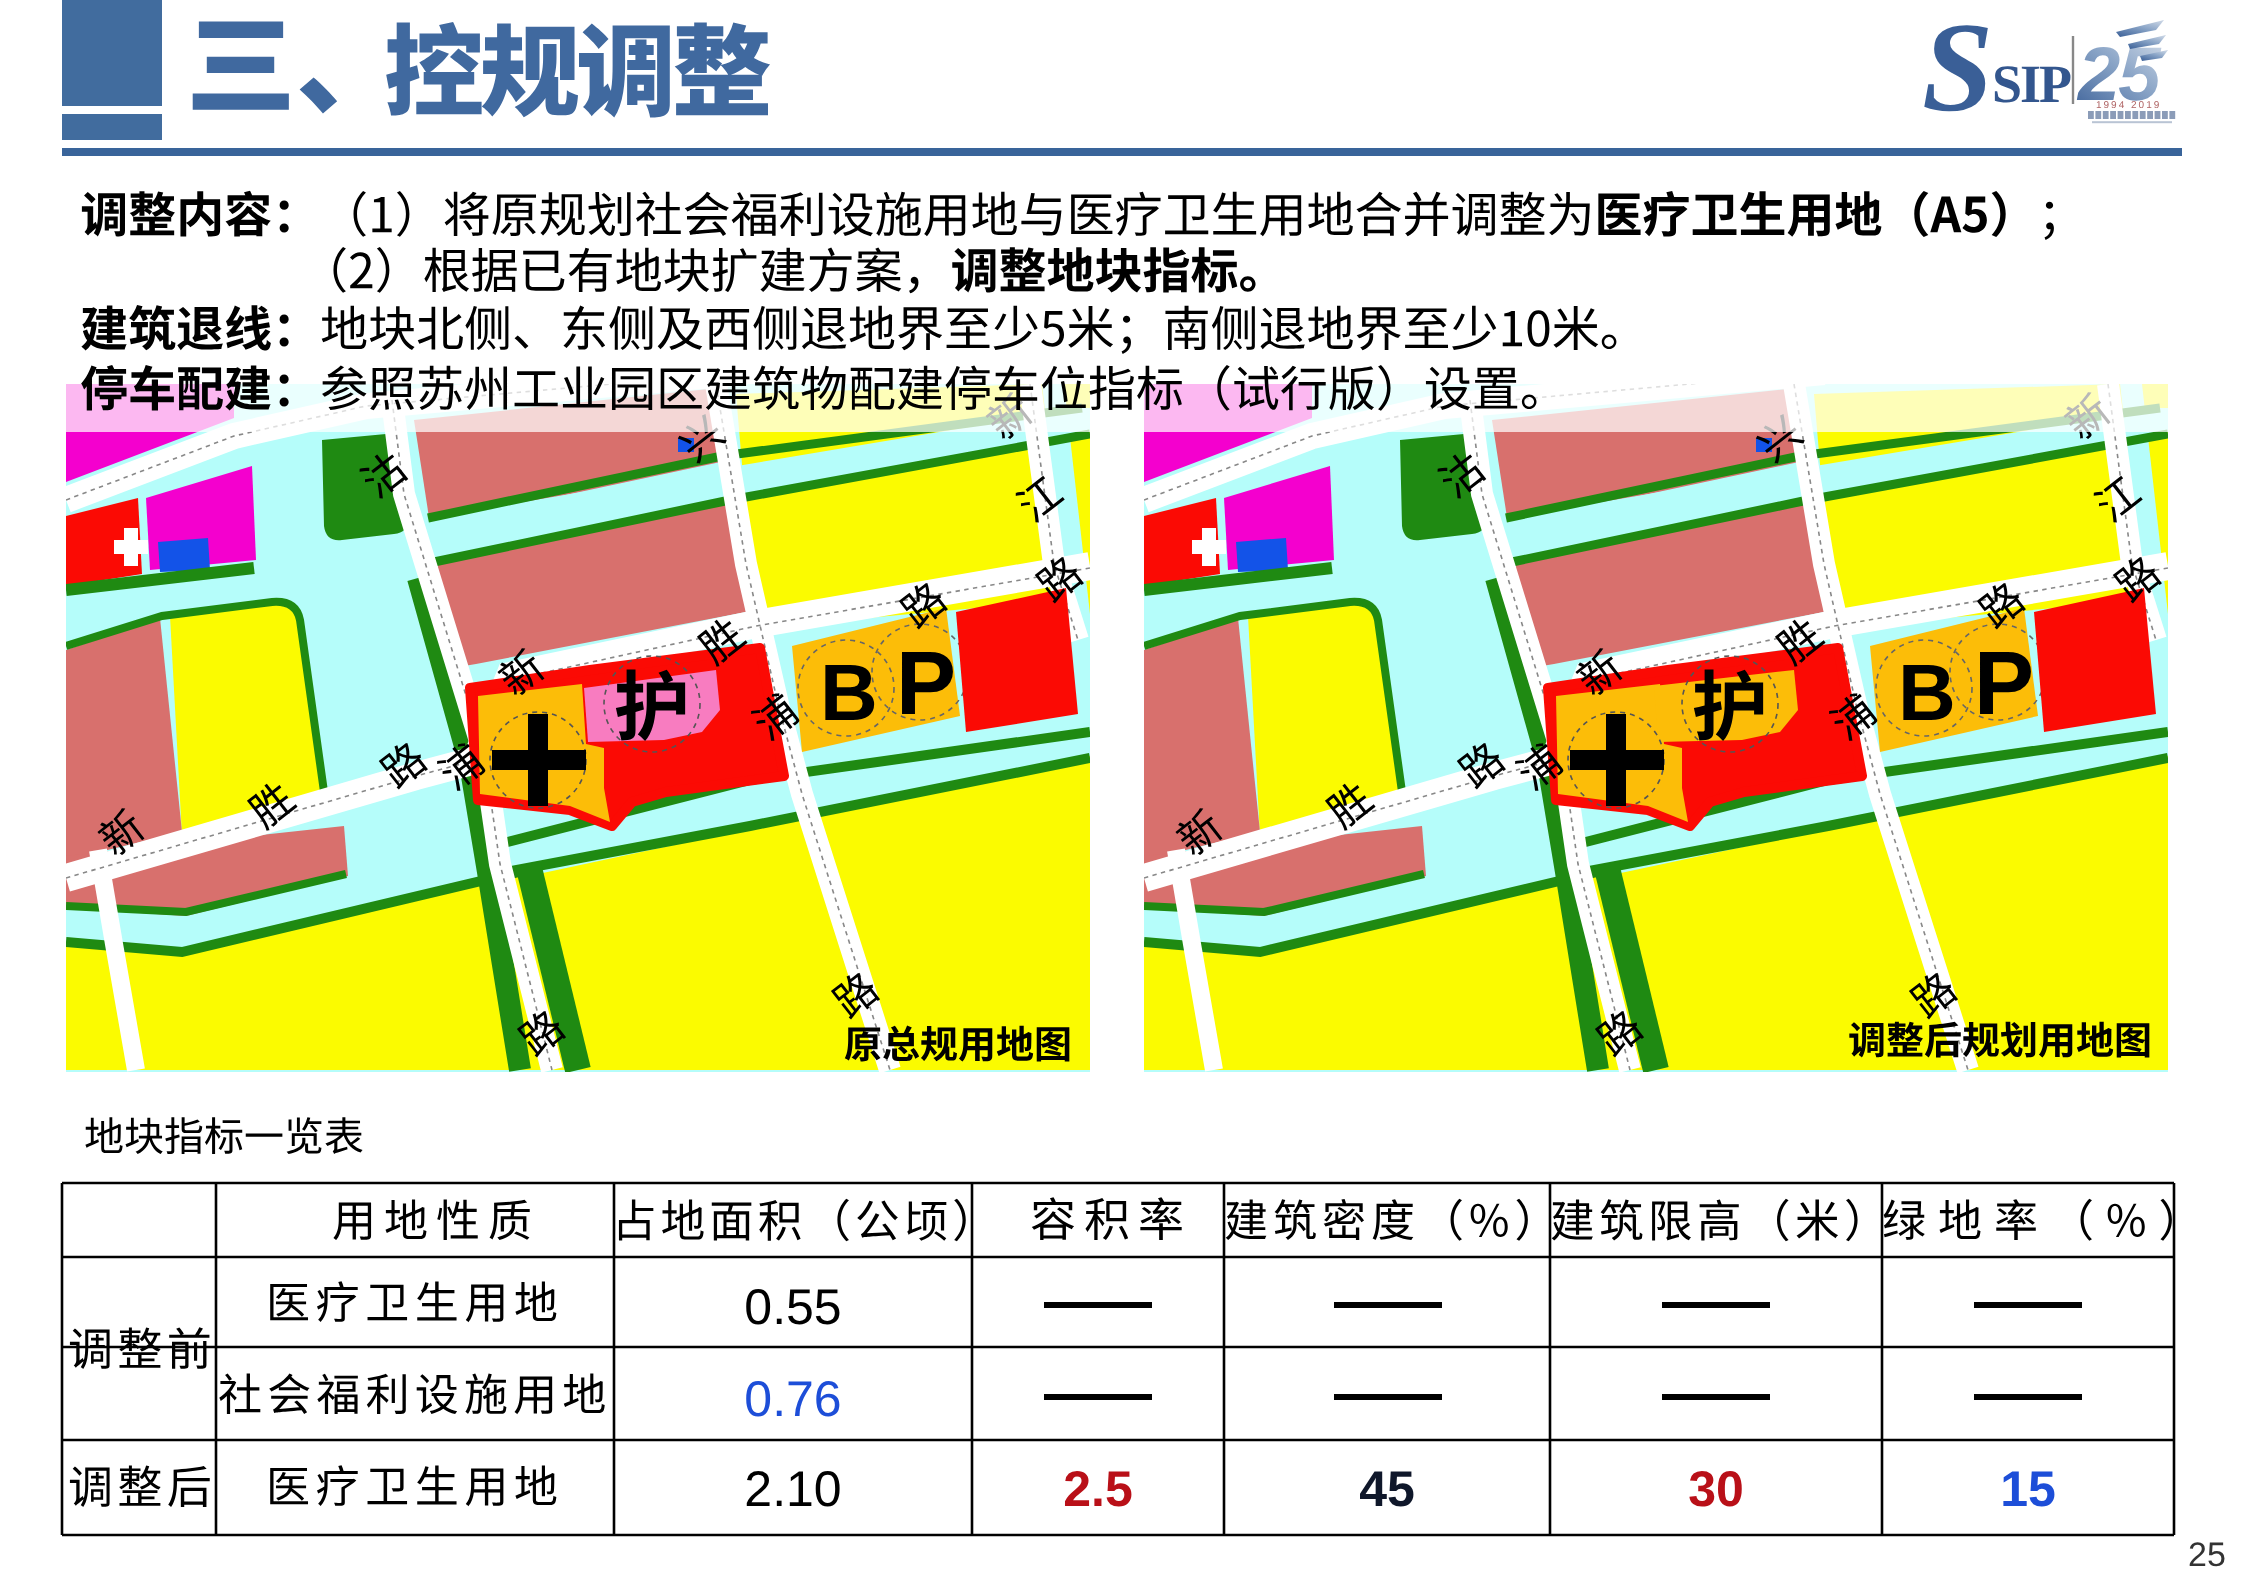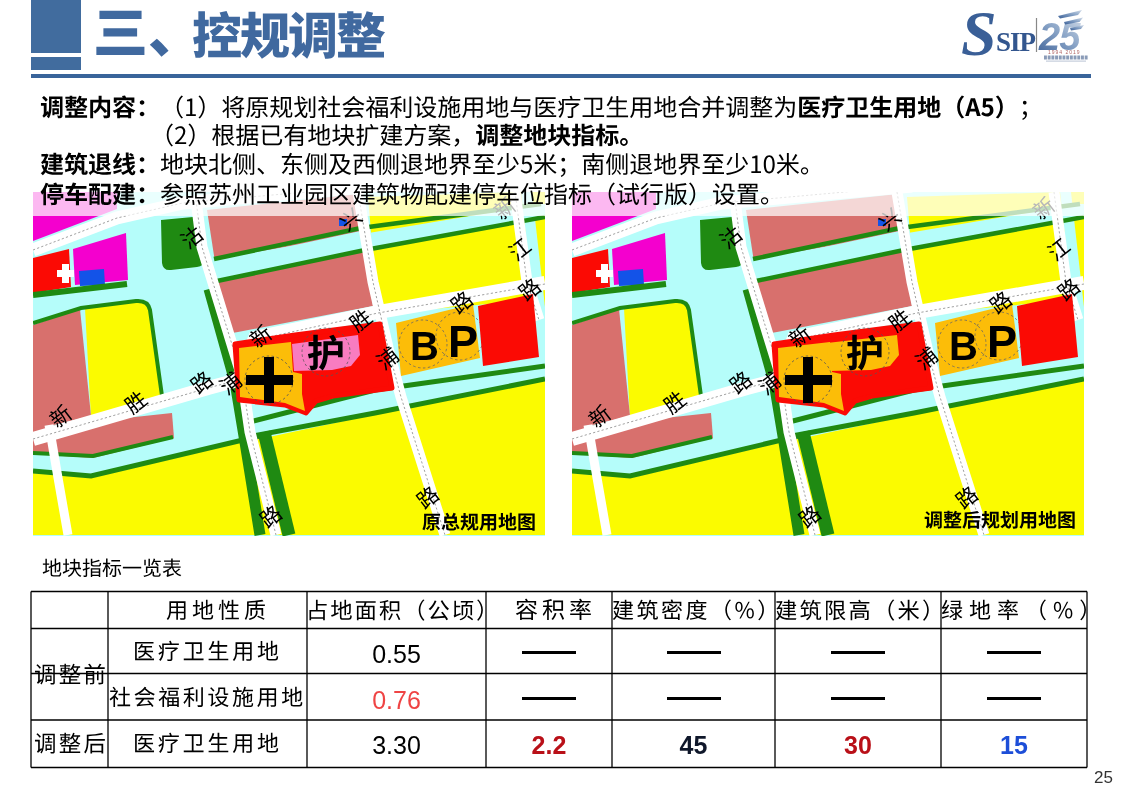--- a/index.html
+++ b/index.html
@@ -892,29 +892,29 @@
       <use href="#gr533b" x="0"></use>
       <use href="#gr7597" x="1127"></use>
       <use href="#gr536b" x="2255"></use>
       <use href="#gr751f" x="3382"></use>
       <use href="#gr7528" x="4509"></use>
       <use href="#gr5730" x="5636"></use>
     </g>
   </svg>
 
 <div style="position:absolute;left:396.5px;top:639.5px;width:0;overflow:visible"><div style="transform:translateX(-50%);display:inline-block;font:normal 25px 'Liberation Sans',sans-serif;color:#000;white-space:nowrap">0.55</div></div>
-<div style="position:absolute;left:396.5px;top:685.5px;width:0;overflow:visible"><div style="transform:translateX(-50%);display:inline-block;font:normal 25px 'Liberation Sans',sans-serif;color:#ef4444;white-space:nowrap">0.76</div></div>
-<div style="position:absolute;left:396.5px;top:731.0px;width:0;overflow:visible"><div style="transform:translateX(-50%);display:inline-block;font:normal 25px 'Liberation Sans',sans-serif;color:#000;white-space:nowrap">3.30</div></div>
+<div style="position:absolute;left:396.5px;top:685.5px;width:0;overflow:visible"><div style="transform:translateX(-50%);display:inline-block;font:normal 25px 'Liberation Sans',sans-serif;color:#1d4ed8;white-space:nowrap">0.76</div></div>
+<div style="position:absolute;left:396.5px;top:731.0px;width:0;overflow:visible"><div style="transform:translateX(-50%);display:inline-block;font:normal 25px 'Liberation Sans',sans-serif;color:#000;white-space:nowrap">2.10</div></div>
 
 <div style="position:absolute;left:522.0px;top:650.5px;width:54px;height:3px;background:#000"></div>
 <div style="position:absolute;left:666.5px;top:650.5px;width:54px;height:3px;background:#000"></div>
 <div style="position:absolute;left:831.0px;top:650.5px;width:54px;height:3px;background:#000"></div>
 <div style="position:absolute;left:987.0px;top:650.5px;width:54px;height:3px;background:#000"></div>
 <div style="position:absolute;left:522.0px;top:696.5px;width:54px;height:3px;background:#000"></div>
 <div style="position:absolute;left:666.5px;top:696.5px;width:54px;height:3px;background:#000"></div>
 <div style="position:absolute;left:831.0px;top:696.5px;width:54px;height:3px;background:#000"></div>
 <div style="position:absolute;left:987.0px;top:696.5px;width:54px;height:3px;background:#000"></div>
 
-<div style="position:absolute;left:549.0px;top:731.0px;width:0;overflow:visible"><div style="transform:translateX(-50%);display:inline-block;font:bold 25px 'Liberation Sans',sans-serif;color:#b91018;white-space:nowrap">2.2</div></div>
+<div style="position:absolute;left:549.0px;top:731.0px;width:0;overflow:visible"><div style="transform:translateX(-50%);display:inline-block;font:bold 25px 'Liberation Sans',sans-serif;color:#b91018;white-space:nowrap">2.5</div></div>
 <div style="position:absolute;left:693.5px;top:731.0px;width:0;overflow:visible"><div style="transform:translateX(-50%);display:inline-block;font:bold 25px 'Liberation Sans',sans-serif;color:#0f172a;white-space:nowrap">45</div></div>
 <div style="position:absolute;left:858.0px;top:731.0px;width:0;overflow:visible"><div style="transform:translateX(-50%);display:inline-block;font:bold 25px 'Liberation Sans',sans-serif;color:#b91018;white-space:nowrap">30</div></div>
 <div style="position:absolute;left:1014.0px;top:731.0px;width:0;overflow:visible"><div style="transform:translateX(-50%);display:inline-block;font:bold 25px 'Liberation Sans',sans-serif;color:#1d4ed8;white-space:nowrap">15</div></div>
 
 <div style="position:absolute;left:1094px;top:768px;font:17px 'Liberation Sans',sans-serif;color:#333">25</div>
 </body></html>

